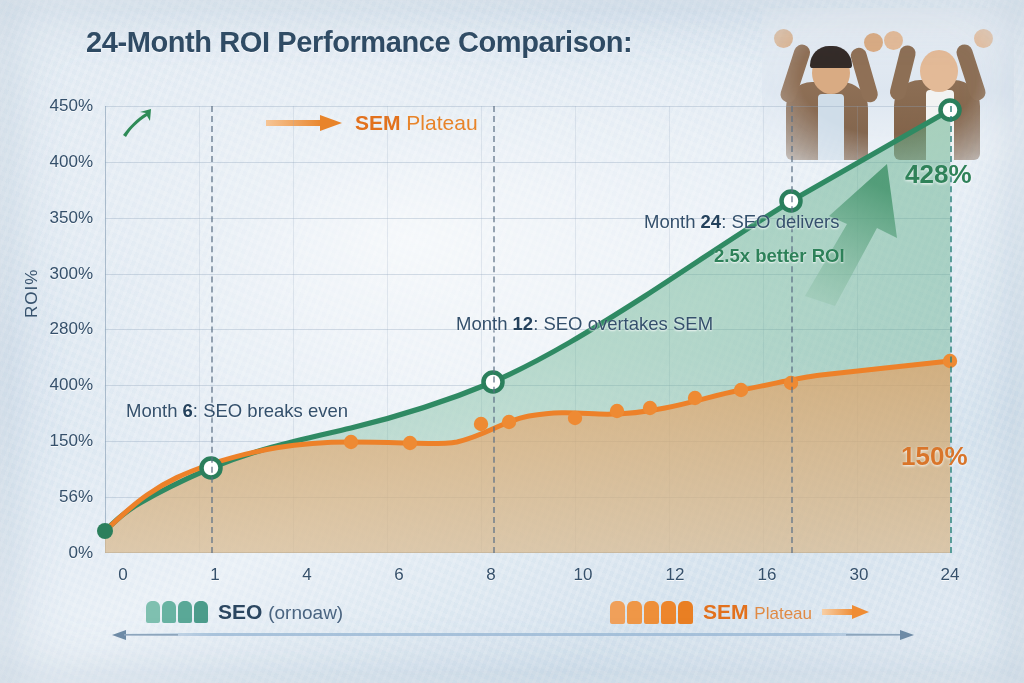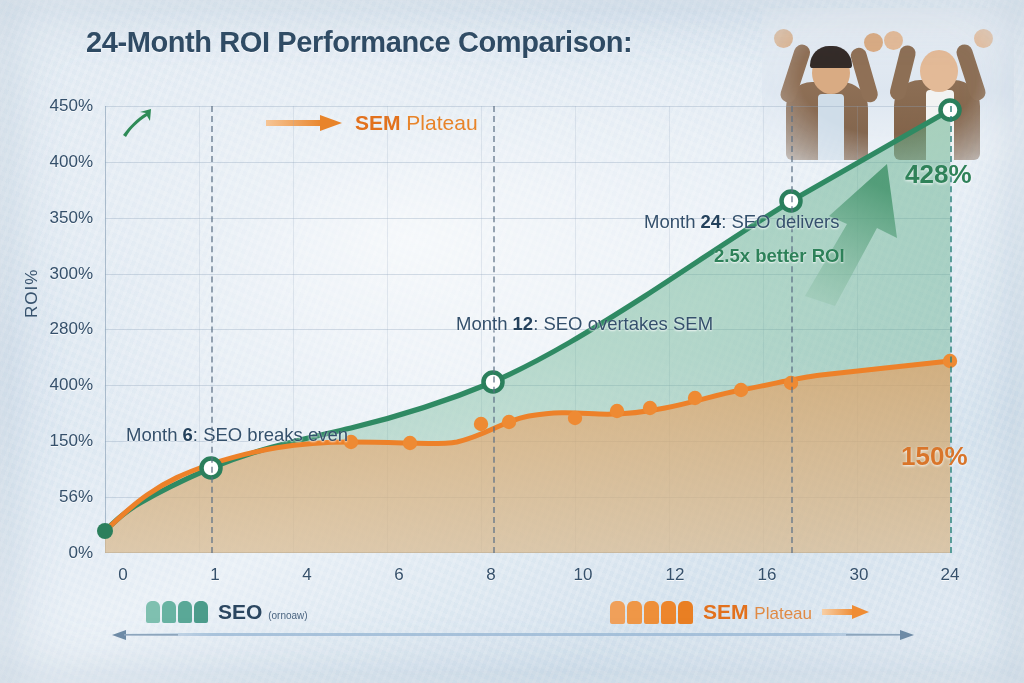--- a/index.html
+++ b/index.html
@@ -94,21 +94,21 @@
   .footer{position:absolute;left:0;top:592px;width:1024px;height:91px;}
   .f-rail{position:absolute;left:118px;top:41px;width:790px;height:3px;
     background:linear-gradient(90deg,rgba(168,196,220,0) 0%,rgba(150,182,212,.75) 12%,rgba(150,182,212,.75) 88%,rgba(168,196,220,0) 100%);}
   .f-group{position:absolute;display:flex;align-items:center;gap:10px;}
   .ppl{display:flex;align-items:flex-end;gap:2px;}
   .ppl i{display:block;position:relative;}
   .ppl i:before{content:"";position:absolute;left:50%;transform:translateX(-50%);
     top:0;width:10px;height:10px;border-radius:50%;background:inherit;}
   .f-label{font-size:21px;white-space:nowrap;}
   .f-label b{font-weight:bold;}
-  .f-seo b{color:#2b4660;} .f-seo span{color:#4a6480;font-size:10px;text-align:center;}
+  .f-seo b{color:#2b4660;} .f-seo span{color:#4a6480;font-size:19px;text-align:center;}
   .f-sem b{color:#e2711d;} .f-sem span{color:#e08a44;font-size:17px;}
   .f-pill{position:absolute;left:420px;top:628px;width:195px;height:38px;border-radius:19px;
     background:linear-gradient(180deg,rgba(232,238,245,.95),rgba(214,226,238,.92));
     box-shadow:0 1px 3px rgba(110,140,170,.28), inset 0 1px 0 rgba(255,255,255,.8);
     display:flex;align-items:center;justify-content:center;gap:7px;}
   .f-pill .t{font-size:21px;color:#2b4660;}
   .f-pill .t b{font-weight:bold;}
   .f-pill .t i{font-style:normal;color:#8195ab;}
   .arr-l, .arr-r{position:absolute;top:36px;}
 </style>
@@ -269,21 +269,21 @@
     <div class="xtick" style="left:386px;">8</div>
     <div class="xtick" style="left:478px;">10</div>
     <div class="xtick" style="left:570px;">12</div>
     <div class="xtick" style="left:662px;">16</div>
     <div class="xtick" style="left:754px;">30</div>
     <div class="xtick" style="left:845px;">24</div>
   </div>
 
   <div class="ylabel">ROI%</div>
 
-  <div class="anno" style="left:126px;top:424px;">
+  <div class="anno" style="left:126px;top:400px;">
     Month&nbsp;<b>6</b>: SEO breaks even
   </div>
   <div class="anno" style="left:456px;top:313px;">
     Month&nbsp;<b>12</b>: SEO overtakes SEM
   </div>
   <div class="anno" style="left:644px;top:211px;">
     Month&nbsp;<b>24</b>: SEO delivers
   </div>
   <div class="anno" style="left:714px;top:245px;">
     <span class="grn">2.5x better ROI</span>

